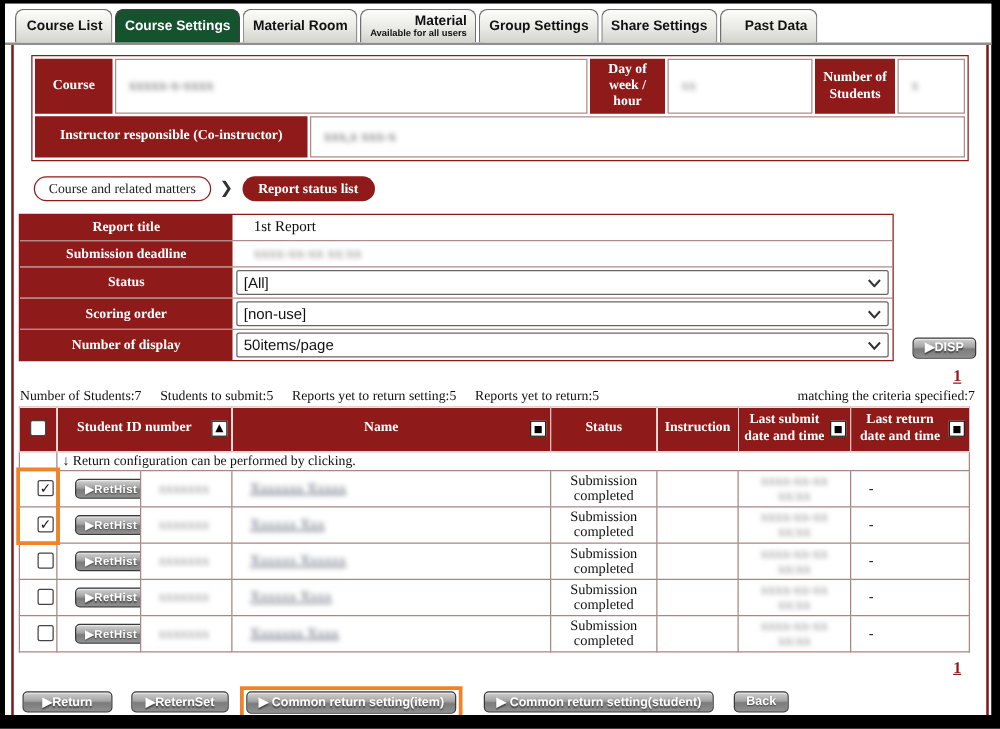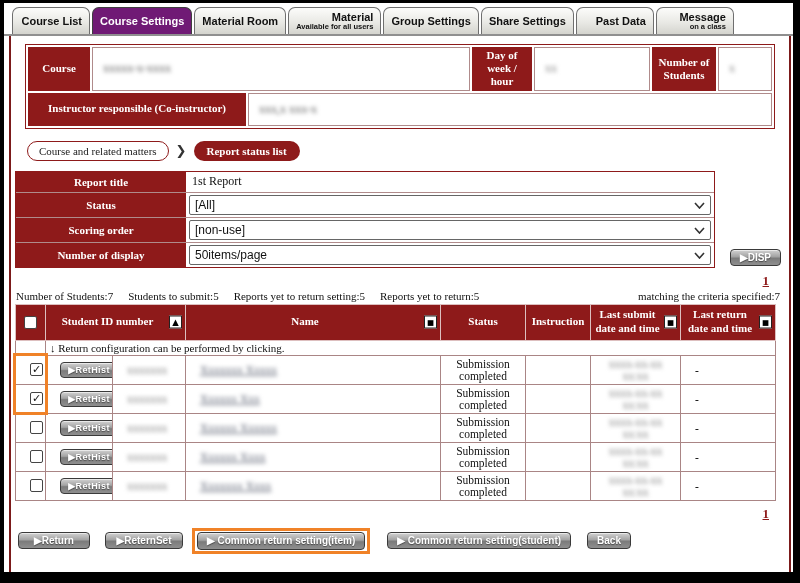--- a/index.html
+++ b/index.html
@@ -5,21 +5,21 @@
   *{box-sizing:border-box;margin:0;padding:0}
   html,body{width:800px;height:583px}
   body{background:#000;position:relative;overflow:hidden;font-family:"Liberation Serif","DejaVu Serif",serif;color:#111}
   .page{position:absolute;top:3px;left:4px;right:7px;bottom:11px;background:#fff;display:flex;flex-direction:column}
 
   
   .tabbar{display:flex;gap:2px;align-items:flex-end;padding:4px 0 0 8px;border-bottom:2px solid #8f8f8f;background:#fff}
   .tab{min-width:78px;height:27px;display:flex;flex-direction:column;justify-content:center;align-items:flex-end;
        background:linear-gradient(180deg,#fcfcfa 0%,#e9e9e5 55%,#d4d4ce 100%);border:1px solid #6f6f6f;border-bottom:none;
        border-radius:7px 7px 0 0;font:bold 11px "Liberation Sans",sans-serif;color:#111;cursor:pointer;padding:1px 7px;text-align:center;line-height:1.15}
-  .tab.active{background:#701a75;color:#fff;border-color:#3f3f3f}
+  .tab.active{background:#14532d;color:#fff;border-color:#3f3f3f}
   .tab .sub{font-size:7.5px;font-weight:bold;line-height:1.1}
   .tab .sub:empty{display:none}
 
   
   .frame{flex:1;border-left:2px solid #7b1a1a;border-right:2px solid #7b1a1a;margin:0 2px 0 5px;padding:6px 8px 0 4px;position:relative;overflow:hidden}
 
   
   .ci{border:1px solid #8e1a1a;background:#fff;padding:2px;margin:2px 6px 0 10px;display:flex;flex-direction:column;gap:2px}
   .ci-row{display:grid;gap:2px}
   .ci-row.r1{grid-template-columns:62px 378px 60px 116px 64px 1fr}
@@ -32,21 +32,21 @@
   .bc-parent{border:1px solid #8e1a1a;border-radius:11px;padding:3px 11px;cursor:pointer;background:#fff;color:#222}
   .bc-sep{font-size:13px;color:#333;font-family:"DejaVu Sans",sans-serif;font-weight:bold}
   .bc-current{background:#8e1a1a;color:#fff;font-weight:bold;border-radius:11px;padding:4px 13px}
 
   
   .fltwrap{display:flex;align-items:flex-end;margin:10px 0 0 0}
   .flt{flex:1;border:1px solid #8e1a1a;max-width:723px}
   .flt-row{display:grid;grid-template-columns:170px 1fr;border-bottom:1px solid #b08b8b}
   .flt-row:last-child{border-bottom:none}
   .flt-h{background:#8e1a1a;color:#fff;font-weight:bold;font-size:11px;display:flex;align-items:center;justify-content:center;text-align:center;padding:2px}
-  .flt-v{display:flex;align-items:center;padding:1px 6px;font-size:12px;min-height:20px}
+  .flt-v{display:flex;align-items:center;padding:1px 17px;font-size:12px;min-height:20px}
   .flt-v.selrow{padding:2px 3px;min-height:24px}
   .sel{flex:1;height:20px;border:1px solid #666;border-radius:2px;background:#fff;display:flex;align-items:center;padding:0 22px 0 5px;font:12px "Liberation Sans",sans-serif;position:relative;cursor:pointer;color:#111}
   .sel svg{position:absolute;right:5px;top:6px}
   .dispbtn{margin:0 0 2px 15px}
 
   
   .gbtn{display:inline-flex;align-items:center;justify-content:center;height:17px;padding:0 9px;
         background:linear-gradient(180deg,#d2d2d2 0%,#a3a3a3 45%,#7b7b7b 55%,#8f8f8f 100%);
         border:1px solid #3a3a3a;border-radius:4px;color:#fff;font:bold 10px "Liberation Sans",sans-serif;
         cursor:pointer;white-space:nowrap;text-shadow:0 1px 1px rgba(0,0,0,.45);box-shadow:inset 0 1px 0 rgba(255,255,255,.55)}
@@ -121,24 +121,20 @@
 
     </div>
       <div class="tab">
       <span class="lbl">Share Settings</span>
 
     </div>
       <div class="tab">
       <span class="lbl">Past Data</span>
 
     </div>
-      <div class="tab">
-      <span class="lbl">Message</span>
-      <span class="sub">on a class</span>
-    </div>
     </div>
 
   <div class="frame">
 
     <div class="ci">
       <div class="ci-row r1">
         <div class="ci-h">Course</div>
         <div class="ci-v">
             <span class="blur dark">xxxxx-x-xxxx</span>
           </div>
@@ -163,20 +159,26 @@
       <span class="bc-parent">Course and related matters</span>
       <span class="bc-sep">❯</span>
       <span class="bc-current">Report status list</span>
     </div>
 
     <div class="fltwrap">
       <div class="flt">
         <div class="flt-row">
           <div class="flt-h">Report title</div>
           <div class="flt-v">1st Report</div>
+        </div>
+        <div class="flt-row">
+          <div class="flt-h">Submission deadline</div>
+          <div class="flt-v">
+              <span class="blur">xxxx-xx-xx xx:xx</span>
+            </div>
         </div>
         <div class="flt-row">
           <div class="flt-h">Status</div>
           <div class="flt-v selrow">
             <div class="sel">
               <span>[All]</span>
               <svg width="11" height="7" viewBox="0 0 11 7">
                   <polyline points="1,1 5.5,6 10,1" fill="none" stroke="#333" stroke-width="1.6"></polyline>
                 </svg>
             </div>

